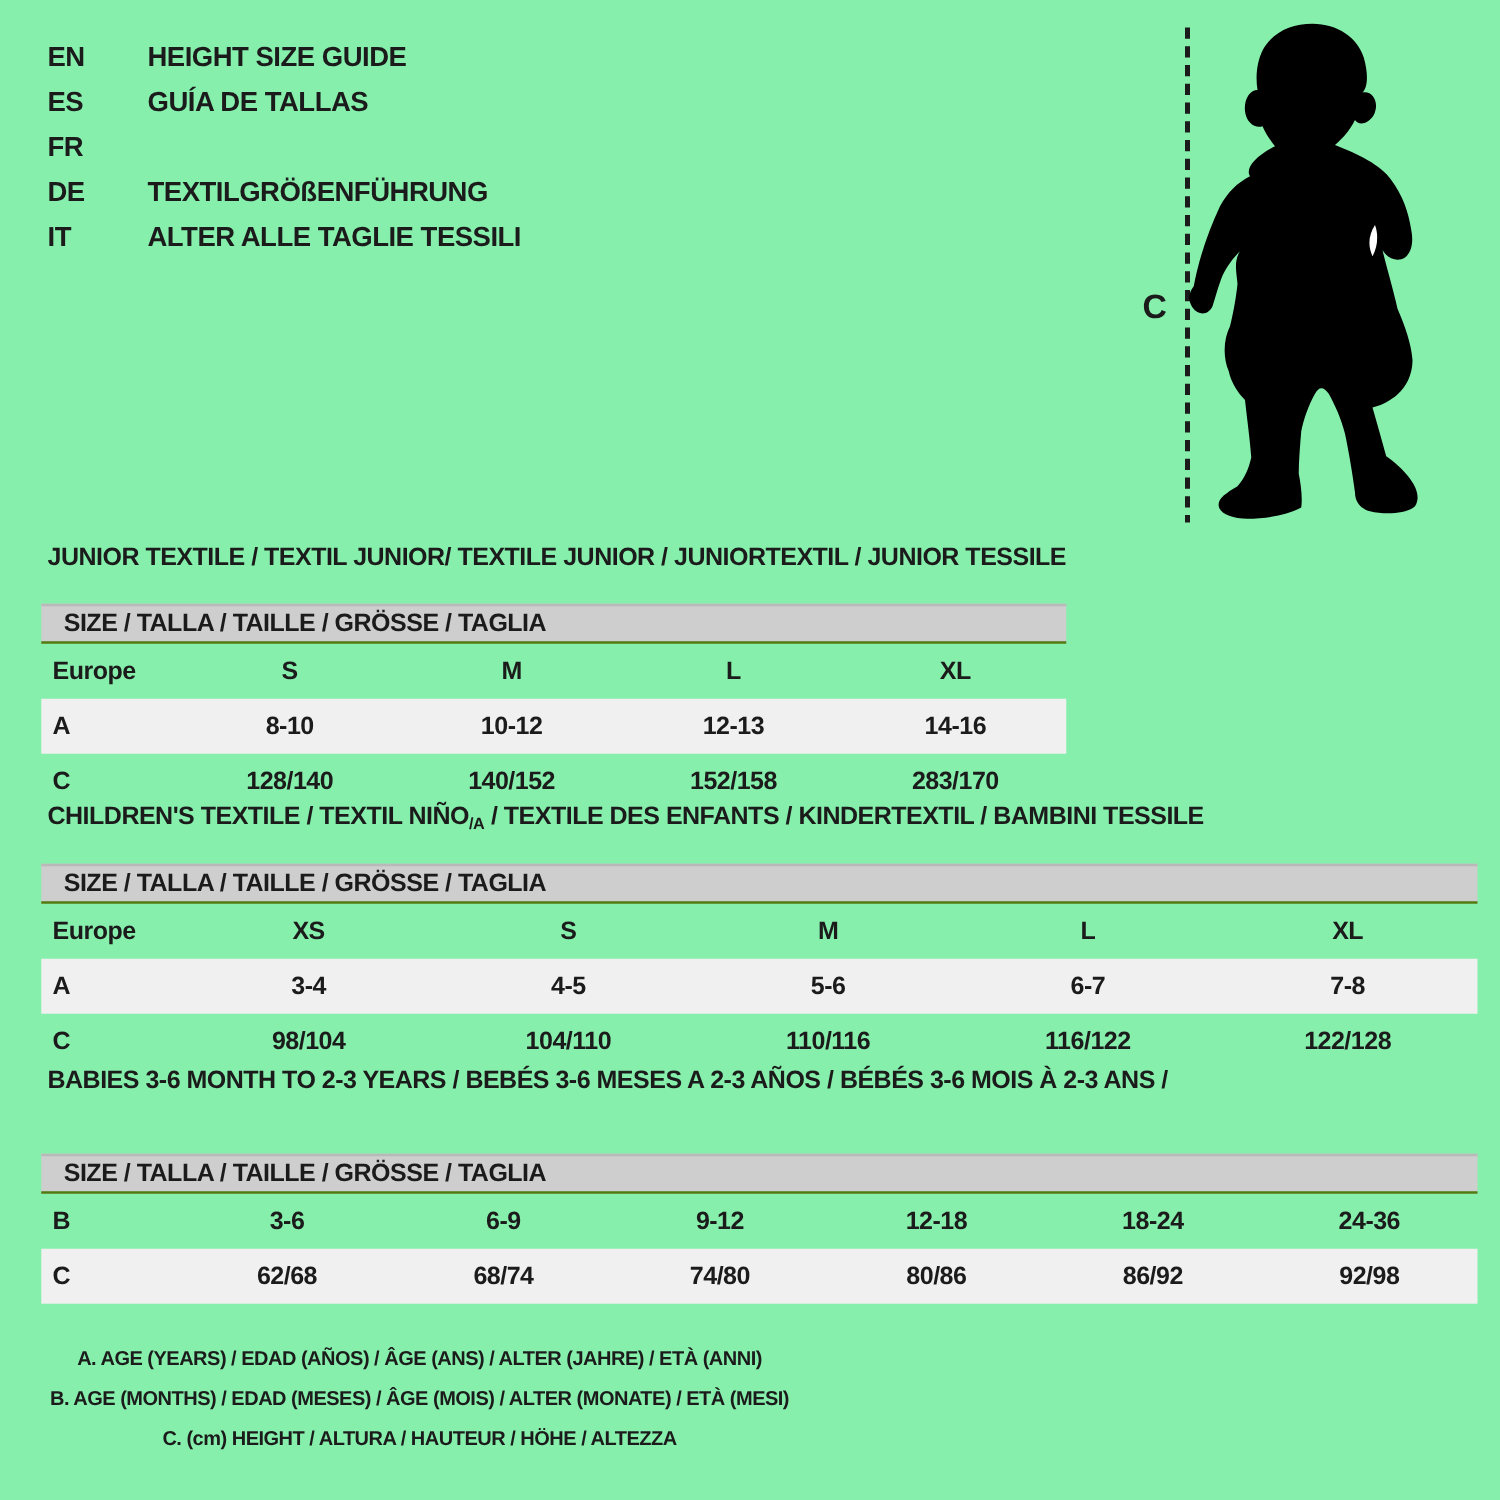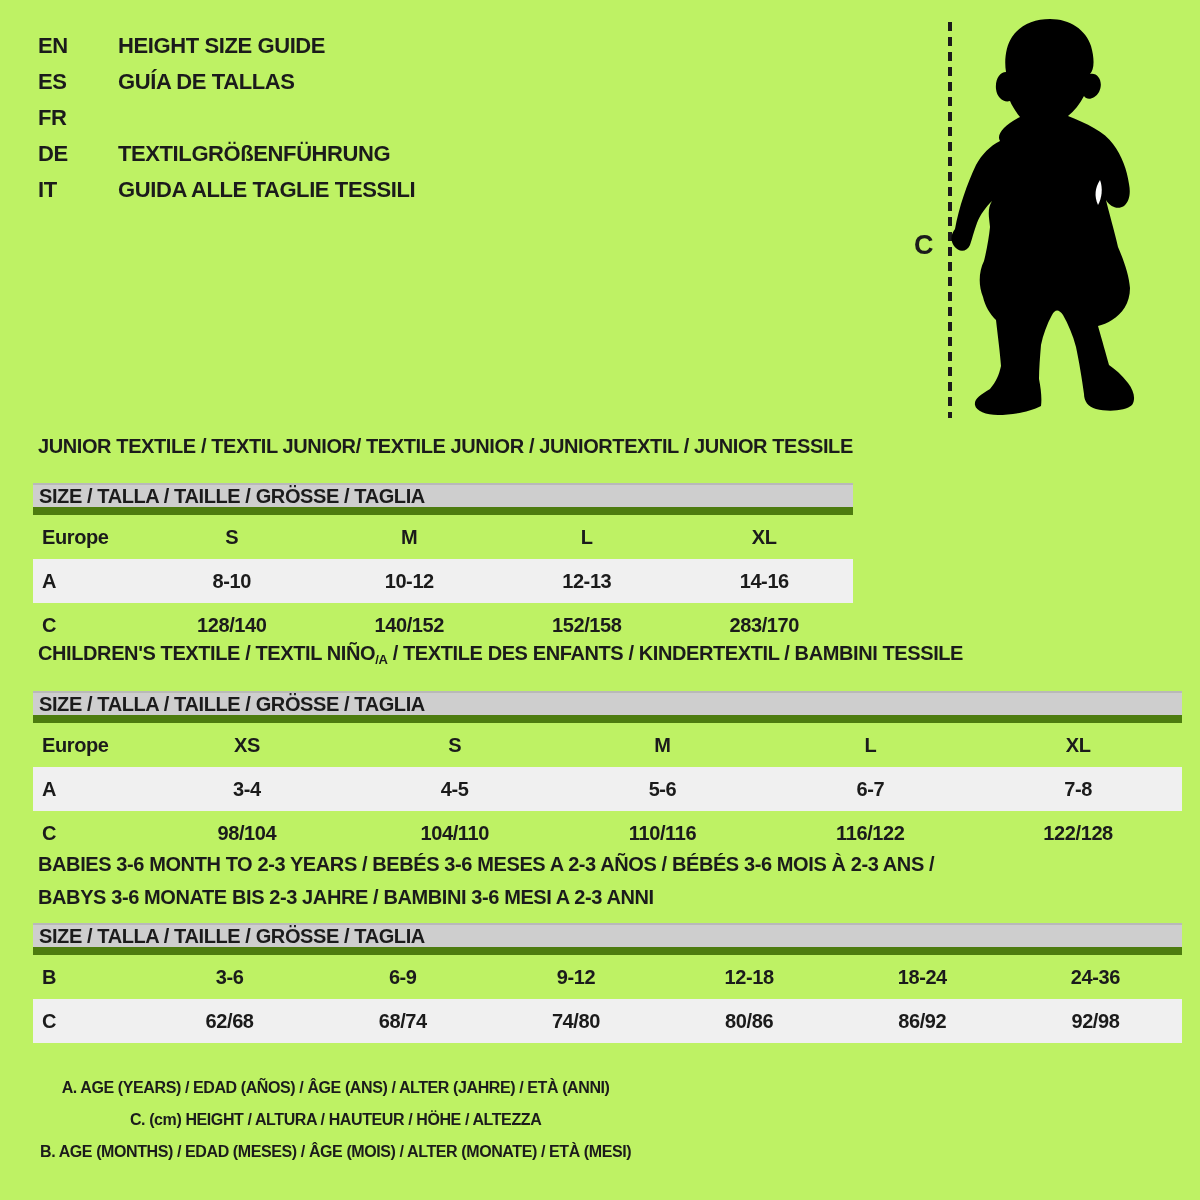--- a/index.html
+++ b/index.html
@@ -5,21 +5,21 @@
   * { margin: 0; padding: 0; box-sizing: border-box; }
   html, body { background: #ffffff; }
   body {
     width: 1200px; height: 1200px;
     font-family: "Liberation Sans", sans-serif;
     font-weight: 700;
     color: #1b1b1b;
   }
   #canvas {
     position: relative; width: 1200px; height: 1200px;
-    overflow: hidden; background: #bef264;
+    overflow: hidden; background: #86efac;
     letter-spacing: -0.4px;
   }
 
   
   .lang-block { position: absolute; left: 38px; top: 28px; }
   .lang-row { display: flex; height: 36px; align-items: center; font-size: 22px; }
   .lang-code { width: 80px; flex: 0 0 80px; }
   .lang-title { white-space: nowrap; }
 
   
@@ -35,23 +35,23 @@
 
   
   .size-table { position: absolute; left: 33px; }
   #junior-table   { top: 483px; width: 820px; }
   #children-table { top: 691px; width: 1149px; }
   #babies-table   { top: 923px; width: 1149px; }
 
   .bar {
     height: 32px; background: #cecece;
     border-top: 2px solid #b9b9b9;
-    border-bottom: 8px solid #4d7c0f;
+    border-bottom: 2px solid #4d7c0f;
     display: flex; align-items: center;
-    padding-left: 6px; font-size: 20px;
+    padding-left: 18px; font-size: 20px;
   }
   .trow { display: flex; height: 44px; align-items: center; font-size: 20px; }
   .trow.stripe { background: #f0f0f0; }
   .tlabel { width: 110px; flex: 0 0 110px; padding-left: 9px; }
   .tcell { flex: 1 1 0; text-align: center; }
 
   
   .legend { position: absolute; left: 40px; top: 1072px; font-size: 16px; line-height: 32px; text-align: center; }
   .legend-line { white-space: nowrap; }
 </style>
@@ -71,21 +71,21 @@
     </div>
     <div class="lang-row">
       <span class="lang-code">FR</span>
     </div>
     <div class="lang-row">
       <span class="lang-code">DE</span>
       <span class="lang-title">TEXTILGRÖßENFÜHRUNG</span>
     </div>
     <div class="lang-row">
       <span class="lang-code">IT</span>
-      <span class="lang-title">GUIDA ALLE TAGLIE TESSILI</span>
+      <span class="lang-title">ALTER ALLE TAGLIE TESSILI</span>
     </div>
   </div>
 
   <div class="figure">
     <svg viewBox="0 0 300 420" xmlns="http://www.w3.org/2000/svg">
       <line x1="50" y1="14" x2="50" y2="410" stroke="#1b1b1b" stroke-width="4" stroke-dasharray="9 6"></line>
       <text x="14" y="246" font-size="27" fill="#1b1b1b">C</text>
       <path fill="#000000" d="
         M 150 11
         C 170 11, 186 22, 191 38
@@ -191,21 +191,20 @@
       <div class="tcell">98/104</div>
       <div class="tcell">104/110</div>
       <div class="tcell">110/116</div>
       <div class="tcell">116/122</div>
       <div class="tcell">122/128</div>
     </div>
   </div>
 
   <div class="section-title" id="babies-title">
     <div>BABIES 3-6 MONTH TO 2-3 YEARS / BEBÉS 3-6 MESES A 2-3 AÑOS / BÉBÉS 3-6 MOIS À 2-3 ANS /</div>
-    <div>BABYS 3-6 MONATE BIS 2-3 JAHRE / BAMBINI 3-6 MESI A 2-3 ANNI</div>
   </div>
 
   <div class="size-table" id="babies-table">
     <div class="bar">SIZE / TALLA / TAILLE / GRÖSSE / TAGLIA</div>
     <div class="trow">
       <div class="tlabel">B</div>
       <div class="tcell">3-6</div>
       <div class="tcell">6-9</div>
       <div class="tcell">9-12</div>
       <div class="tcell">12-18</div>
@@ -218,17 +217,17 @@
       <div class="tcell">68/74</div>
       <div class="tcell">74/80</div>
       <div class="tcell">80/86</div>
       <div class="tcell">86/92</div>
       <div class="tcell">92/98</div>
     </div>
   </div>
 
   <div class="legend">
     <div class="legend-line">A. AGE (YEARS) / EDAD (AÑOS) / ÂGE (ANS) / ALTER (JAHRE) / ETÀ (ANNI)</div>
+    <div class="legend-line">B. AGE (MONTHS) / EDAD (MESES) / ÂGE (MOIS) / ALTER (MONATE) / ETÀ (MESI)</div>
     <div class="legend-line">C. (cm) HEIGHT / ALTURA / HAUTEUR / HÖHE / ALTEZZA</div>
-    <div class="legend-line">B. AGE (MONTHS) / EDAD (MESES) / ÂGE (MOIS) / ALTER (MONATE) / ETÀ (MESI)</div>
   </div>
 
 </div>
 
 </body></html>

